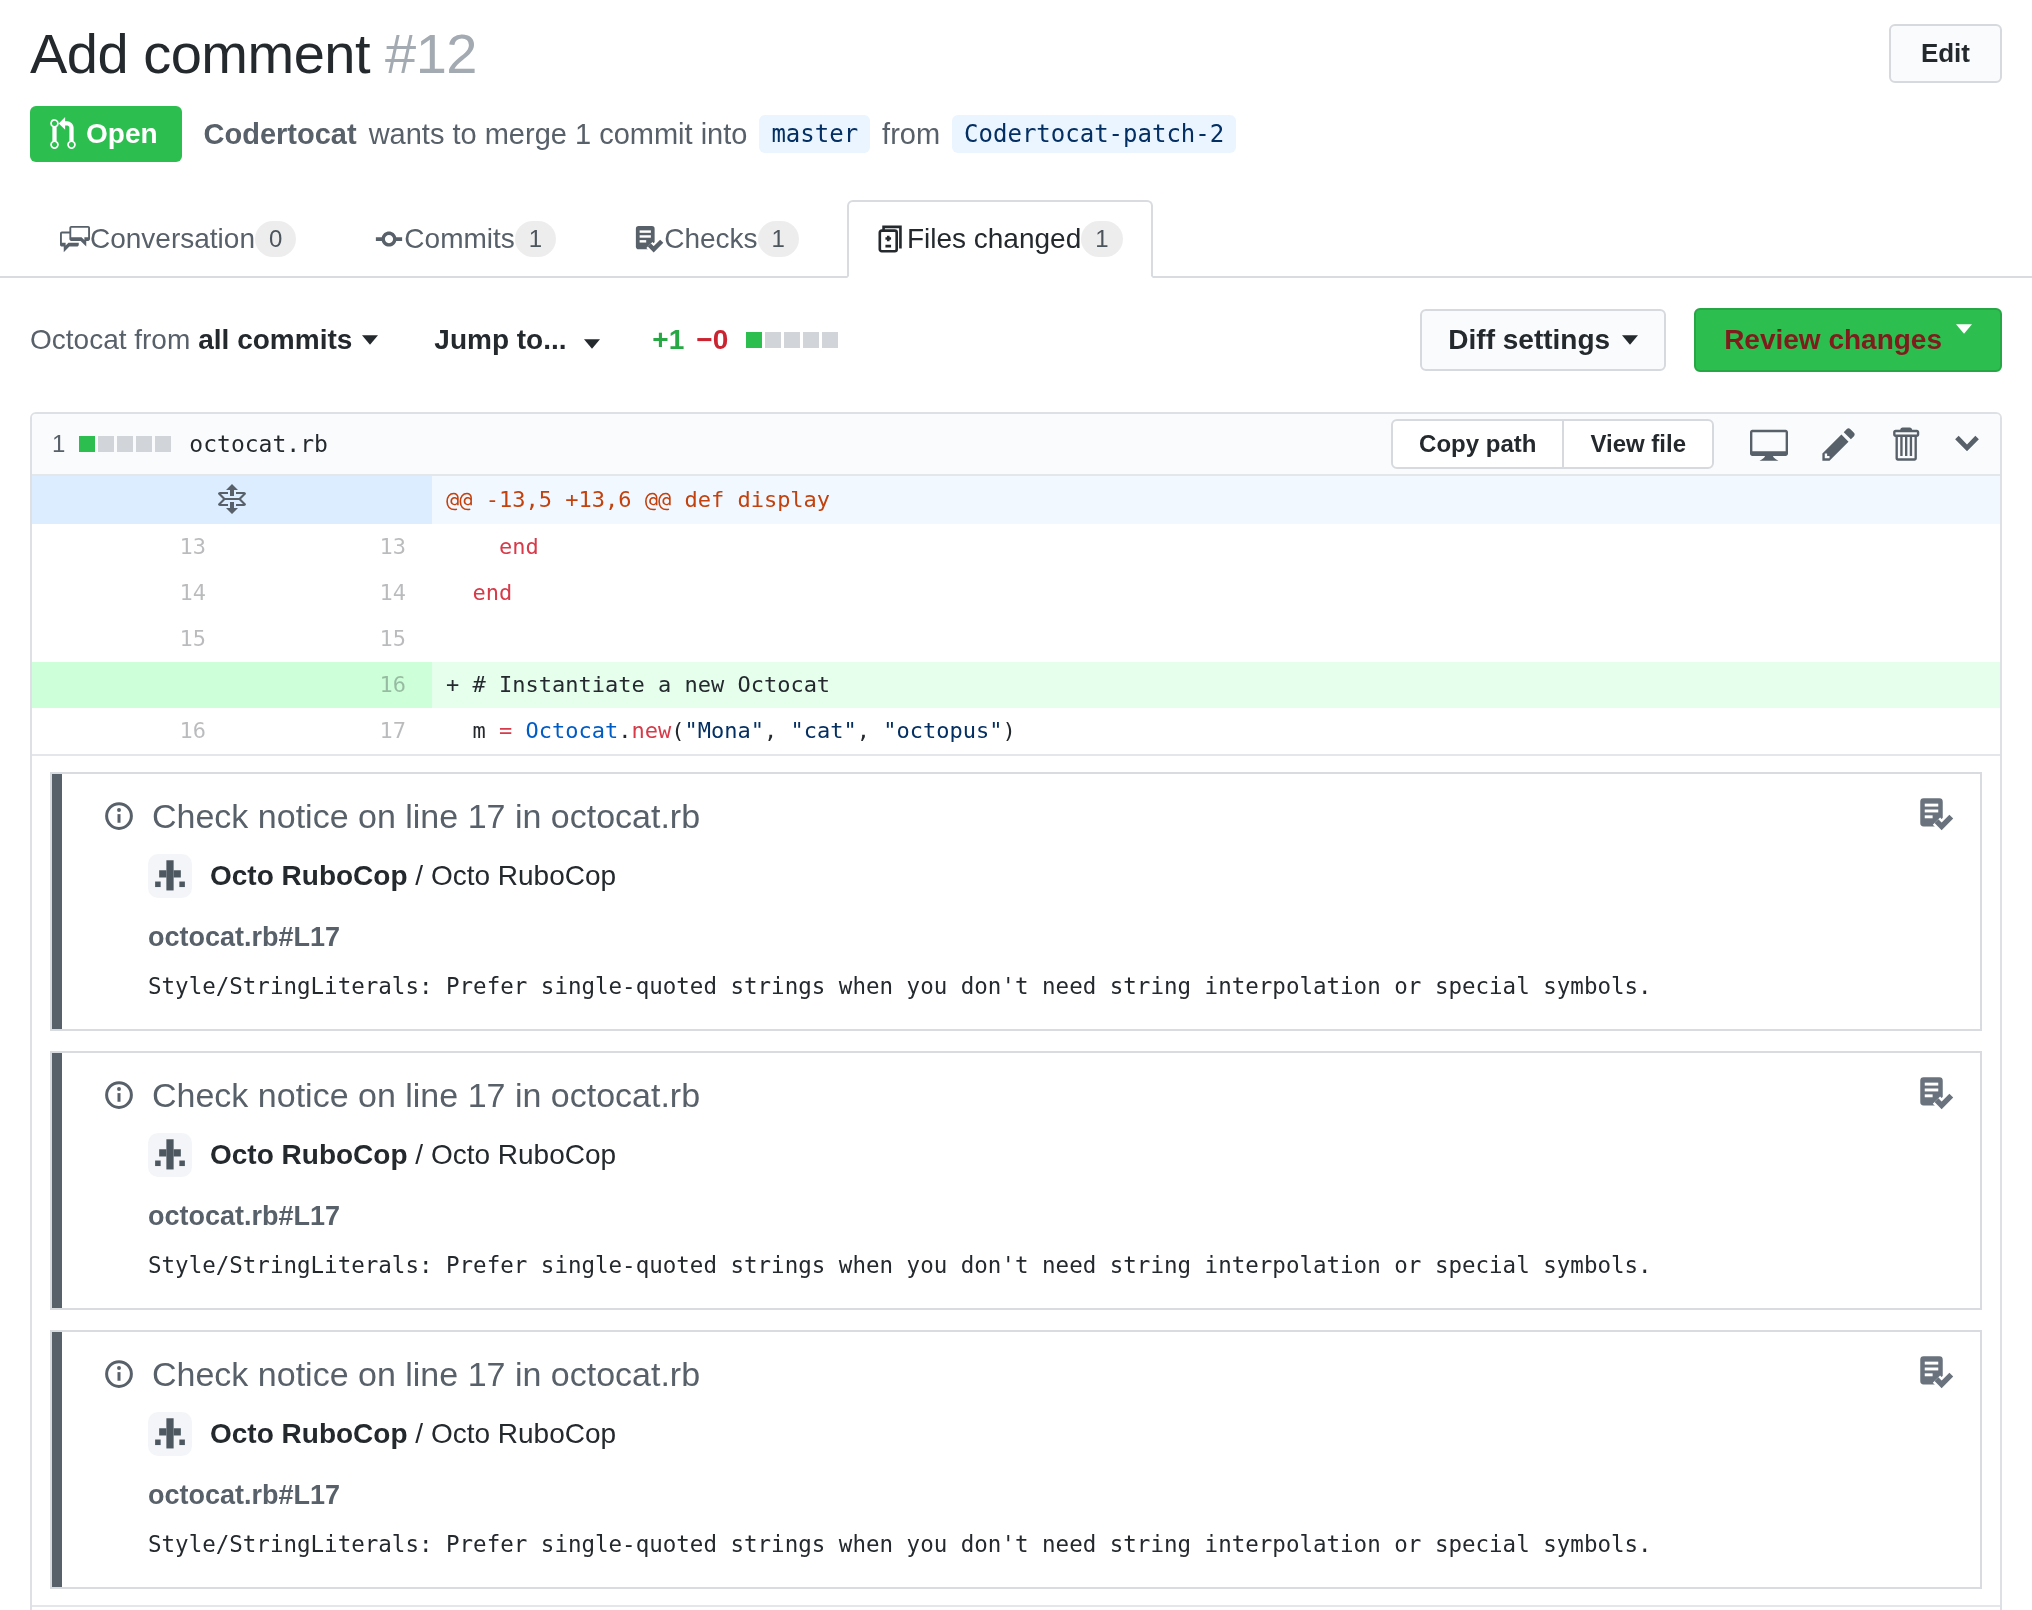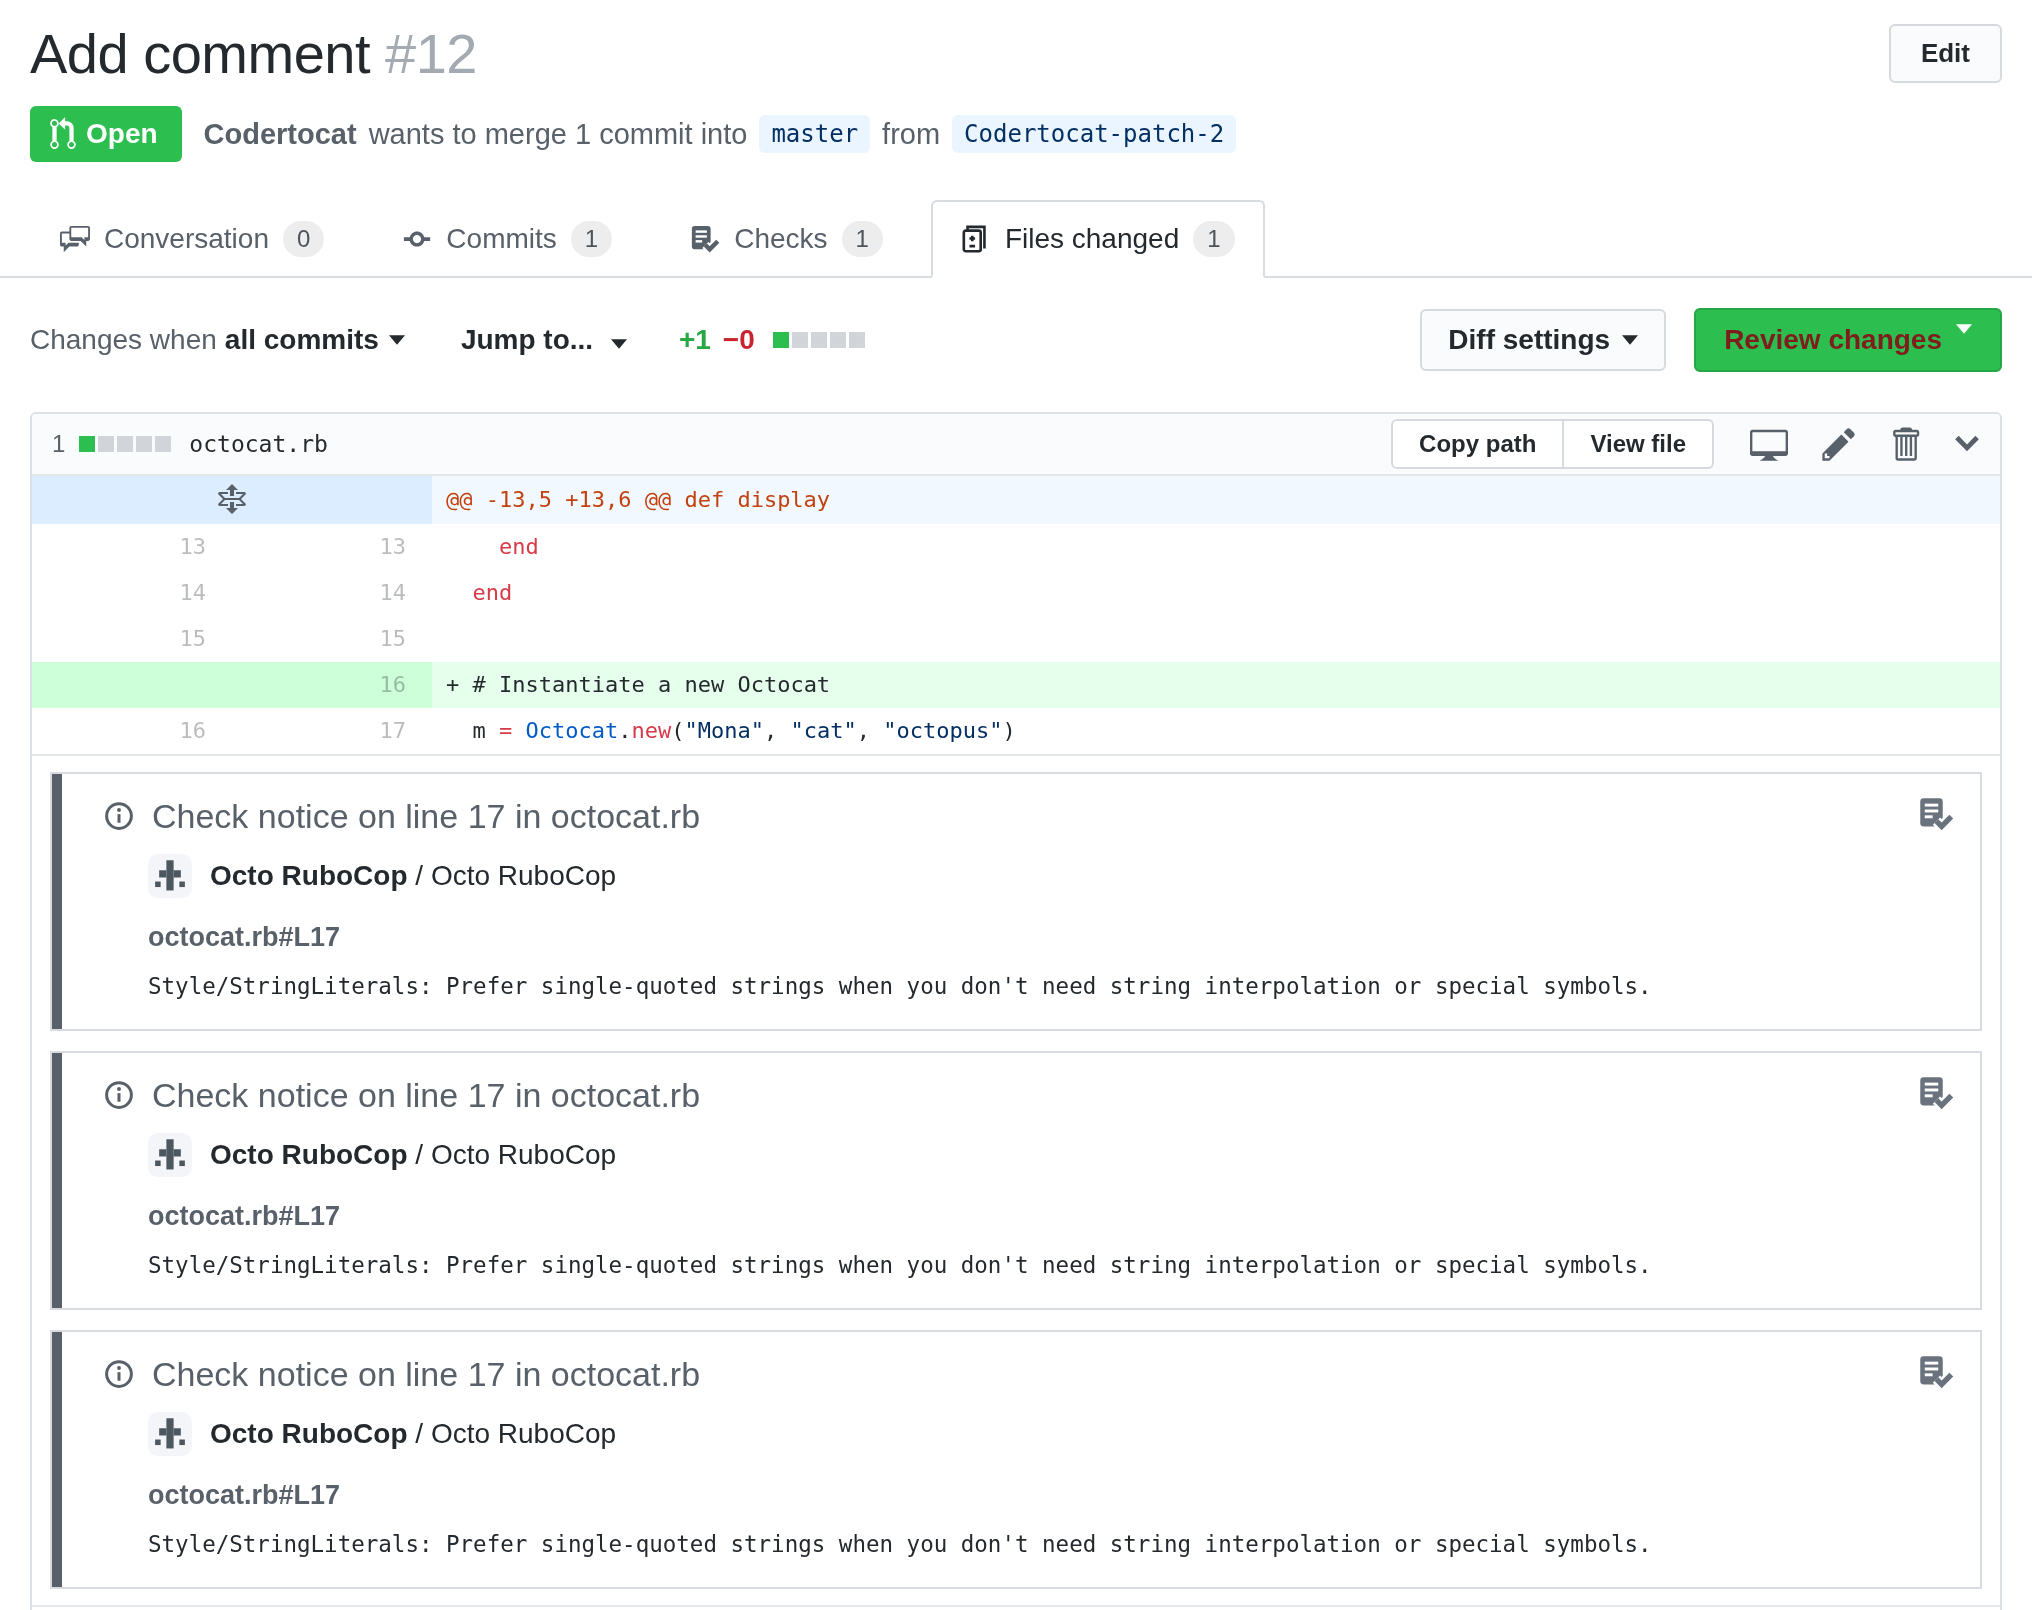--- a/index.html
+++ b/index.html
@@ -33,21 +33,21 @@
   .byline { font-size:29px; color:#586069; display:flex; align-items:center; gap:12px; }
   .byline .author { font-weight:700; }
   .branch-label {
     font-family:"DejaVu Sans Mono", monospace; font-size:24px;
     color:#032f62; background:#eaf5ff; border-radius:6px; padding:5px 12px;
   }
 
   
   .tabnav { margin-top:38px; border-bottom:2px solid #d8dbdf; padding-left:30px; display:flex; }
   .tab {
-    display:inline-flex; align-items:center; gap:14px;
+    display:inline-flex; align-items:center; 
     font-size:28px; color:#586069; padding:19px 28px; cursor:pointer;
     border:2px solid transparent; margin-bottom:-2px; white-space:nowrap;
   }
   .tab + .tab { margin-left:18px; }
   .tab.active {
     background:#fff; color:#24292e; border-color:#d8dbdf; border-bottom-color:#fff;
     border-top-left-radius:6px; border-top-right-radius:6px;
   }
   .counter {
     background:rgba(27,31,35,.08); color:#4c545c; font-size:24px;
@@ -210,21 +210,21 @@
           <path d="M6 6.2v3M4.5 7.7h3M4.5 11.8h3"></path>
         </svg>
       </span>
     <span>Files changed</span>
     <span class="counter">1</span>
   </span>
 </nav>
 
 <div class="toolbar">
   <span style="display:inline-flex;align-items:center;cursor:pointer;">
-    <span class="tb-label">Changes when</span>
+    <span class="tb-label">Octocat from</span>
     <span class="tb-strong">all commits</span>
     <span class="caret">
         <svg width="16" height="10" viewBox="0 0 10 6" fill="#24292e">
           <path d="M0 0l5 6 5-6z"></path>
         </svg>
       </span>
   </span>
   <span class="jump">
     <span>Jump to...</span>
     <span class="caret"><svg width="16" height="10" viewBox="0 0 10 6" fill="#24292e">

